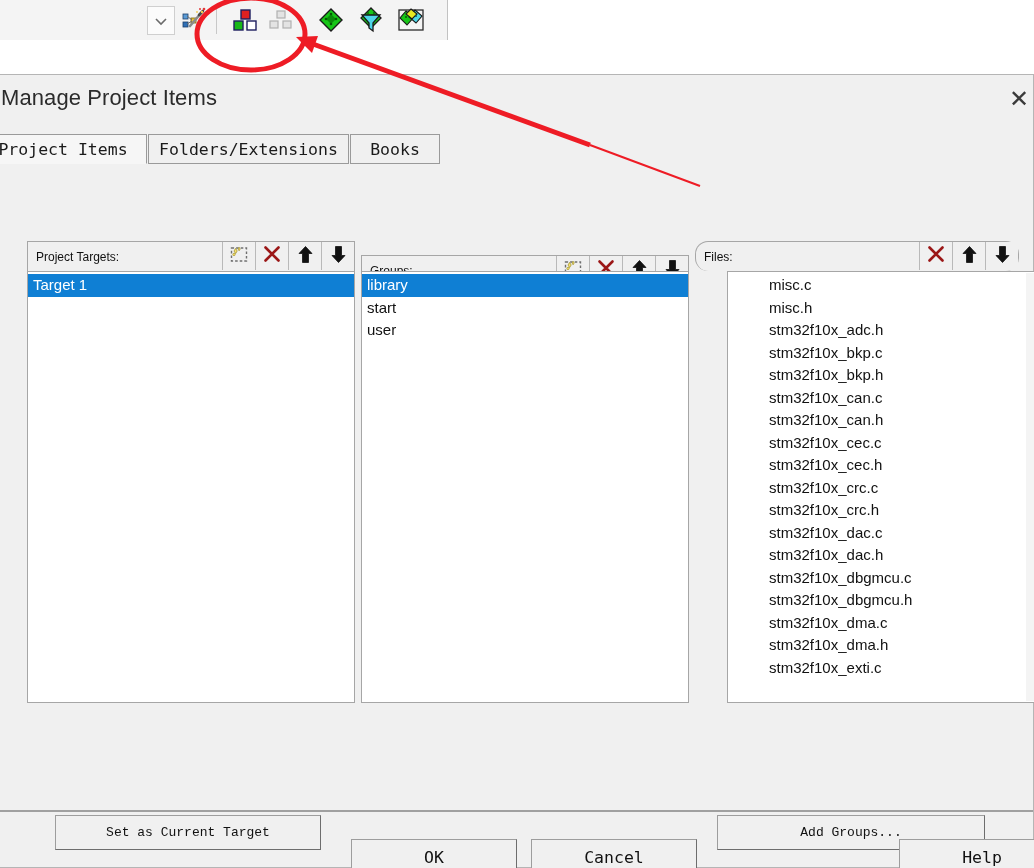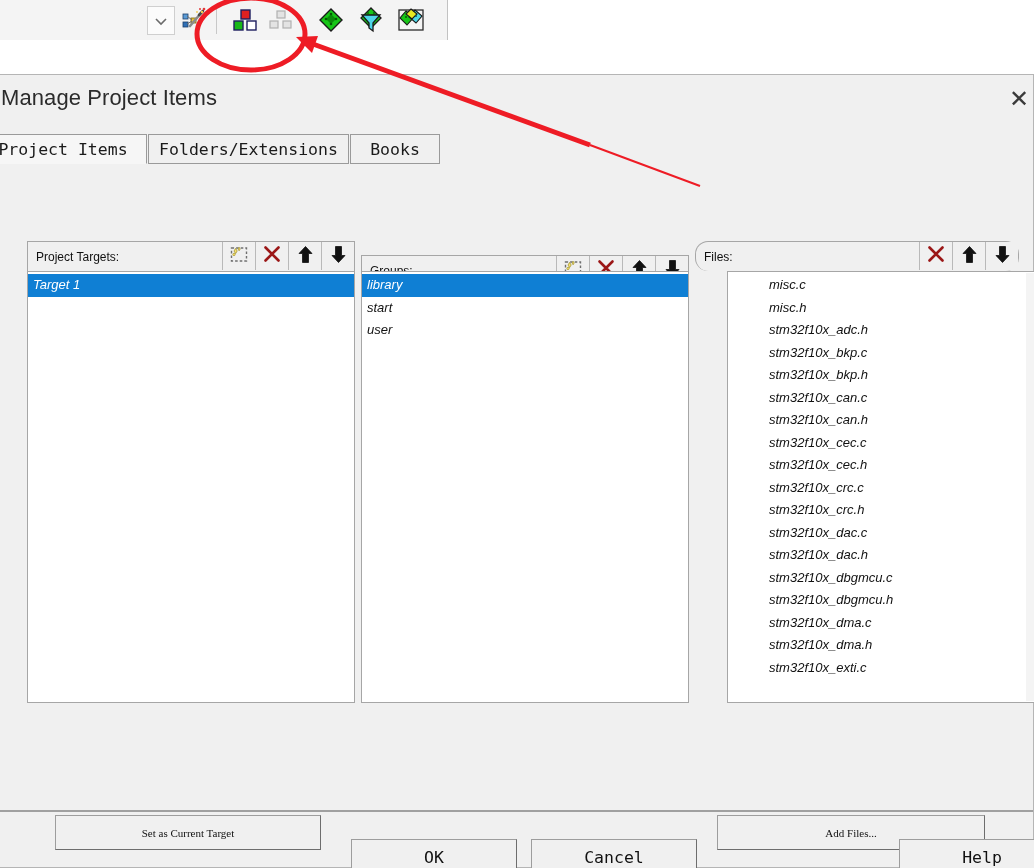--- a/index.html
+++ b/index.html
@@ -143,46 +143,45 @@
   .listbox {
     position: absolute;
     background: #ffffff;
     border: 1px solid #a6a6a6;
     box-sizing: border-box;
     overflow: hidden;
   }
   .listbox .inner { padding: 2px 0 0 0; }
   .li {
     font-family: "Liberation Sans", sans-serif;
-    font-size: 13px; color: #111;
+    font-size: 15px; color: #111;
     height: 22.5px; line-height: 22.5px;
     padding-left: 5px;
     white-space: nowrap;
-    font-style: italic;
   }
   .li.sel { background: #0f7fd4; color: #ffffff; }
   .vscroll {
     position: absolute; top: 1px; right: 1px; width: 23px; bottom: 1px;
     background: #f4f4f4;
   }
   .vthumb {
     position: absolute; left: 9px; top: 12px; width: 5px; height: 190px;
     background: #a8a8a8; border-radius: 3px;
   }
 
   
   .btn {
     position: absolute;
     background: #f0f0f0;
     border: 1px solid #9d9d9d;
     border-right-color: #6d6d6d; border-bottom-color: #6d6d6d;
     box-sizing: border-box;
     display: flex; align-items: center; justify-content: center;
-    font-family: Liberation Serif, serif;
-    font-size: 11px; color: #111;
+    font-family: Liberation Mono, monospace;
+    font-size: 13px; color: #111;
   }
   .btn.mono {
     font-family: "DejaVu Sans Mono", monospace;
     font-size: 16.5px;
   }
   .footer-sep {
     position: absolute; left: 0; top: 735px; width: 100%; height: 2px;
     background: #a0a0a0;
   }
 
@@ -466,21 +465,21 @@
           <div class="li">stm32f10x_dma.h</div>
           <div class="li">stm32f10x_exti.c</div>
         </div>
         <div class="vscroll">
           <div class="vthumb"></div>
         </div>
       </div>
 
       <div class="btn" style="left:76px; top:650px; width:266px; height:35px;">Set as Current Target</div>
 
-      <div class="btn" style="left:738px; top:650px; width:268px; height:35px;">Add Files...</div>
+      <div class="btn" style="left:738px; top:650px; width:268px; height:35px;">Add Groups...</div>
     </div>
 
     <div class="footer-sep"></div>
 
     <div class="btn mono" style="left:372px; top:764px; width:166px; height:36px;">OK</div>
     <div class="btn mono" style="left:552px; top:764px; width:166px; height:36px;">Cancel</div>
     <div class="btn mono" style="left:920px; top:764px; width:166px; height:36px;">Help</div>
   </div>
 
   <svg class="annot" viewBox="0 0 1034 868" xmlns="http://www.w3.org/2000/svg">

